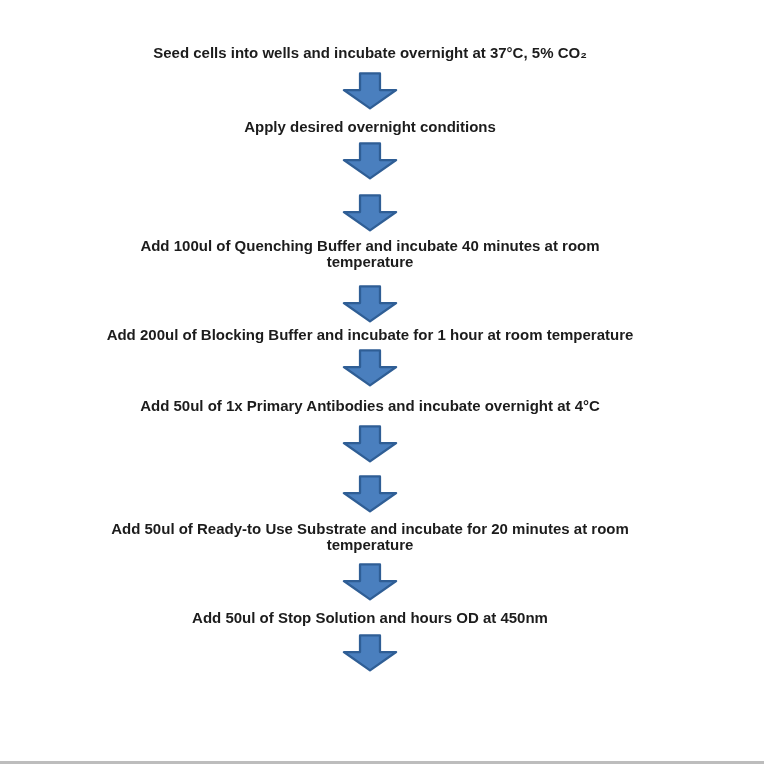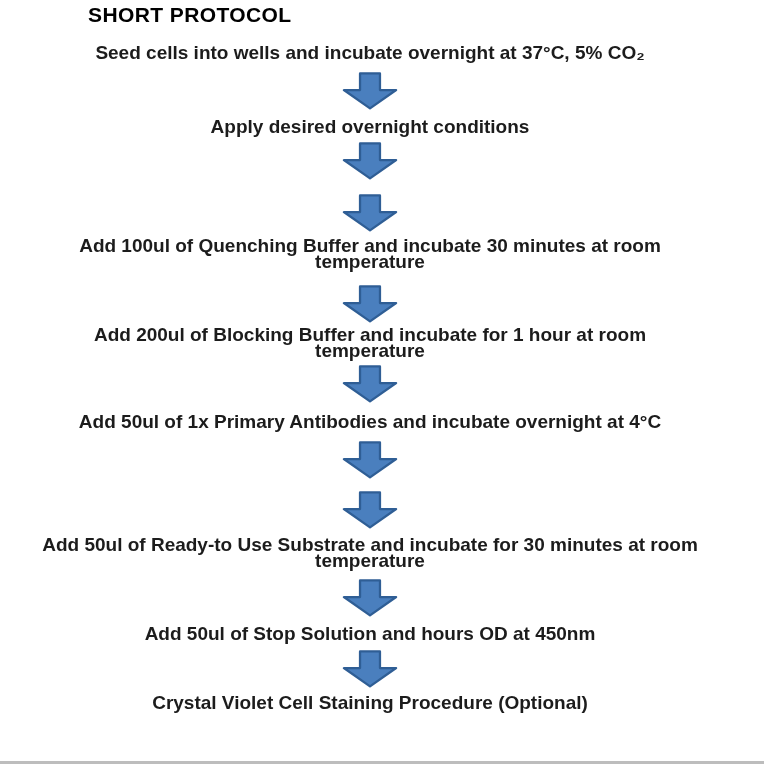--- a/index.html
+++ b/index.html
@@ -34,21 +34,21 @@
   .flow {
     position: absolute;
     left: 40px;
     top: 40px;
     width: 660px;
     display: flex;
     flex-direction: column;
     align-items: center;
   }
   .step {
-    font-size: 19px;
+    font-size: 15px;
     font-weight: bold;
     line-height: 16px;
     color: var(--step-text);
     text-align: center;
     white-space: pre-line;
     width: 100%;
   }
   .arrow { line-height: 0; }
   .arrow svg { width: 60px; height: 38px; display: block; }
   .arrow path {
@@ -82,21 +82,20 @@
     left: 0; right: 0; bottom: 0;
     height: 3px;
     background: var(--bottom-border);
   }
 </style>
 </head>
 <body>
 
 <div class="canvas">
 
-  <div class="title">SHORT PROTOCOL</div>
 
   <div class="flow">
 
     <div class="step s1">Seed cells into wells and incubate overnight at 37°C, 5% CO₂</div>
 
     <div class="arrow a1">
       <svg viewBox="0 0 60 40">
           <path d="M19.5 1.5 H40.5 V19 H57.5 L30 38.3 L2.5 19 H19.5 Z"></path>
         </svg>
     </div>
@@ -109,21 +108,21 @@
         </svg>
     </div>
 
 
     <div class="arrow a3">
       <svg viewBox="0 0 60 40">
           <path d="M19.5 1.5 H40.5 V19 H57.5 L30 38.3 L2.5 19 H19.5 Z"></path>
         </svg>
     </div>
 
-    <div class="step s4">Add 100ul of Quenching Buffer and incubate 30 minutes at room
+    <div class="step s4">Add 100ul of Quenching Buffer and incubate 40 minutes at room
 temperature</div>
 
     <div class="arrow a4">
       <svg viewBox="0 0 60 40">
           <path d="M19.5 1.5 H40.5 V19 H57.5 L30 38.3 L2.5 19 H19.5 Z"></path>
         </svg>
     </div>
 
     <div class="step s5">Add 200ul of Blocking Buffer and incubate for 1 hour at room temperature</div>
 
@@ -141,36 +140,35 @@
         </svg>
     </div>
 
 
     <div class="arrow a7">
       <svg viewBox="0 0 60 40">
           <path d="M19.5 1.5 H40.5 V19 H57.5 L30 38.3 L2.5 19 H19.5 Z"></path>
         </svg>
     </div>
 
-    <div class="step s8">Add 50ul of Ready-to Use Substrate and incubate for 30 minutes at room
+    <div class="step s8">Add 50ul of Ready-to Use Substrate and incubate for 20 minutes at room
 temperature</div>
 
     <div class="arrow a8">
       <svg viewBox="0 0 60 40">
           <path d="M19.5 1.5 H40.5 V19 H57.5 L30 38.3 L2.5 19 H19.5 Z"></path>
         </svg>
     </div>
 
     <div class="step s9">Add 50ul of Stop Solution and hours OD at 450nm</div>
 
     <div class="arrow a9">
       <svg viewBox="0 0 60 40">
           <path d="M19.5 1.5 H40.5 V19 H57.5 L30 38.3 L2.5 19 H19.5 Z"></path>
         </svg>
     </div>
 
-    <div class="step s10">Crystal Violet Cell Staining Procedure (Optional)</div>
 
   </div>
 
   <div class="bottom-strip"></div>
 
 </div>
 
 </body></html>

